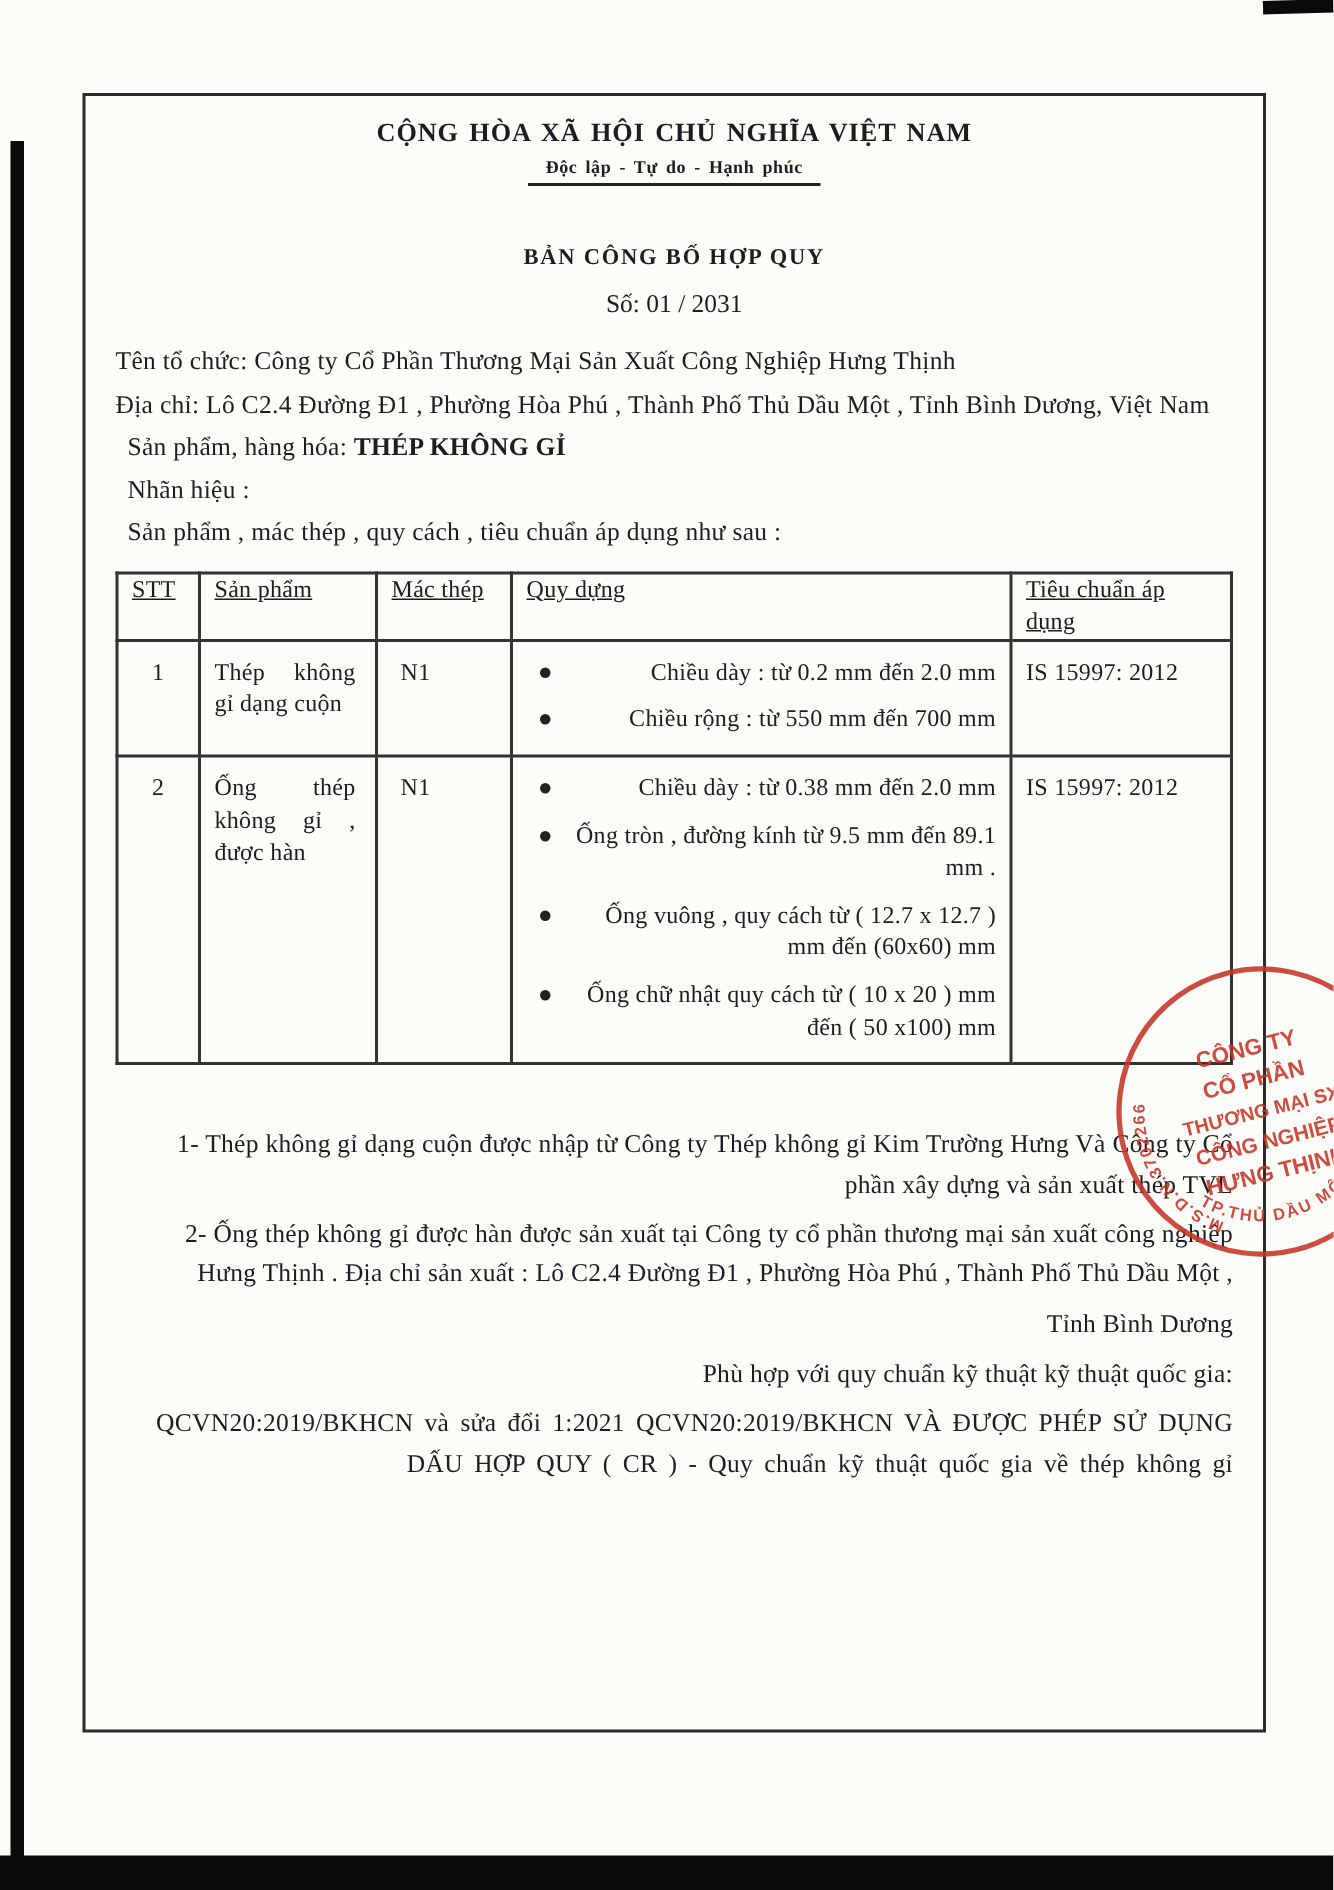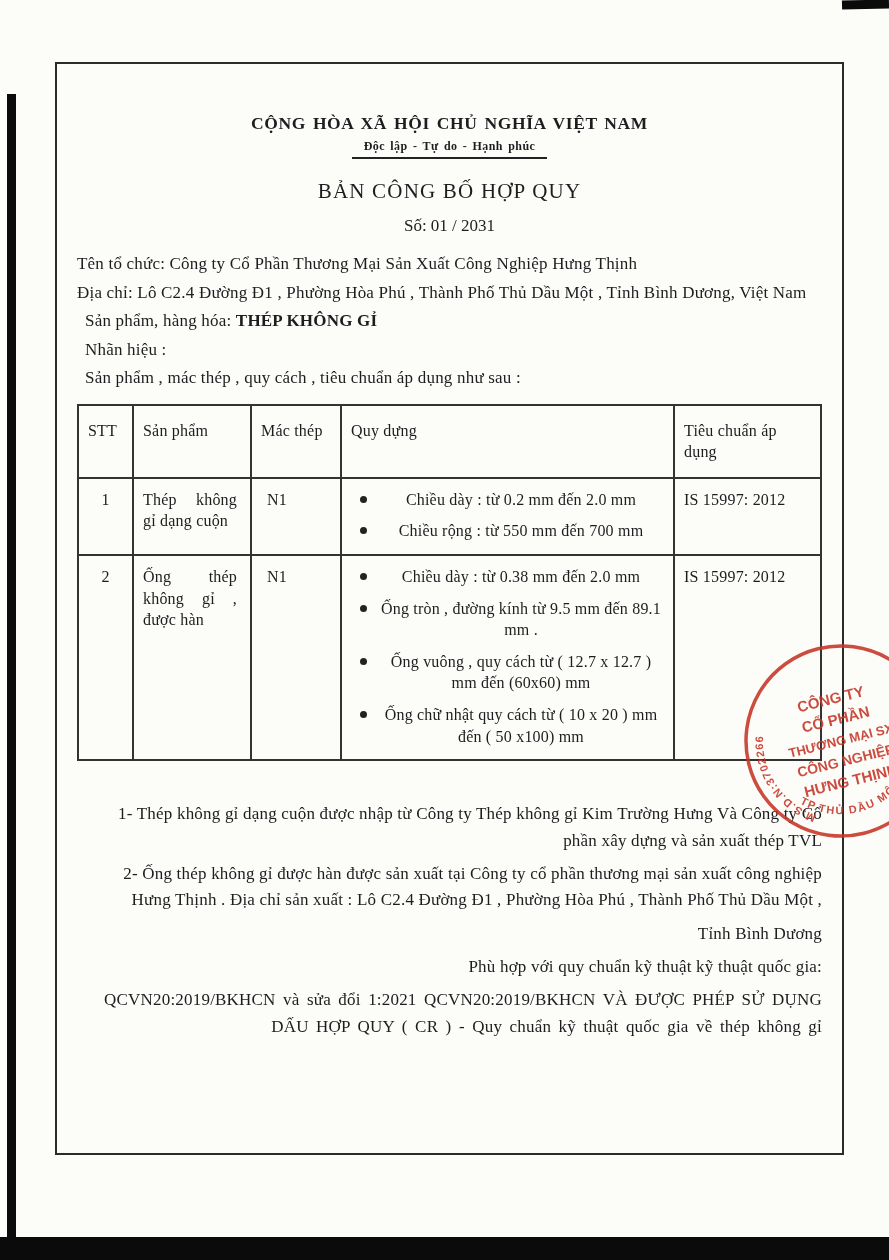--- a/index.html
+++ b/index.html
@@ -19,53 +19,53 @@
   .artifact-corner { left:842px; top:0;     width:47px; height:9px; transform:rotate(-1.5deg); }
 
   
   .frame {
     position:absolute; left:55px; top:62px; width:789px; height:1093px;
     border:2px solid #2b2b2b;
     padding:14px 20px 0 20px;
   }
 
   .center { text-align:center; }
-  .republic { font-size:17.5px; font-weight:bold; letter-spacing:.6px; word-spacing:2px;margin-top:35px; }
+  .republic { font-size:17.5px; font-weight:bold; letter-spacing:.6px; word-spacing:2px; }
   .motto {
     display:inline-block; margin-top:5px; padding:0 12px 3px 12px;
     font-size:12px; font-weight:bold; letter-spacing:.4px; word-spacing:2px;
     border-bottom:2px solid #222;
   }
-  .doc-title { margin-top:20px; font-size:21px; font-weight:normal; letter-spacing:1.2px; }
+  .doc-title { margin-top:40px; font-size:15px; font-weight:bold; letter-spacing:1.2px; }
   .doc-number { margin-top:12px; font-size:17px; }
 
   .info { margin-top:14px; font-size:17px; line-height:1.62; letter-spacing:.2px; }
   .info p { margin-bottom:1px; }
   .info .indent { padding-left:8px; }
   .bold { font-weight:bold; }
 
   table.spec-table {
     width:100%; margin-top:12px;
     border-collapse:collapse;
     font-size:16px; line-height:1.35; letter-spacing:.2px;
   }
   .spec-table th, .spec-table td {
     border:2px solid #333; padding:10px 9px;
     vertical-align:top; text-align:left; font-weight:normal;
   }
-  .spec-table th { padding:14px 9px; }
+  .spec-table th { padding:0 9px;text-decoration:underline; }
   .col-stt { width:55px; }
   .col-product { width:118px; }
   .col-grade { width:90px; }
   .col-spec { width:333px; }
   .cell-stt { text-align:center !important; }
   .cell-product { text-align:justify !important; padding-right:13px !important; }
   .cell-grade { padding-left:15px !important; }
   ul.specs { list-style:none; padding-left:27px; margin:0; }
-  ul.specs li { position:relative; margin-bottom:10px; text-align:center; }
+  ul.specs li { position:relative; margin-bottom:10px; text-align:right; }
   ul.specs li:last-child { margin-bottom:2px; }
   ul.specs li::before {
     content:""; position:absolute; left:-18px; top:7px;
     width:7px; height:7px; border-radius:50%; background:#222;
   }
 
   .notes { margin-top:40px; font-size:17px; line-height:1.55; letter-spacing:.2px; }
   .notes p { margin-bottom:7px;text-align:right; }
   .note-1 { margin-left:24px; }
   .note-2 { margin-left:24px; padding-left:28px; text-indent:-28px; }

